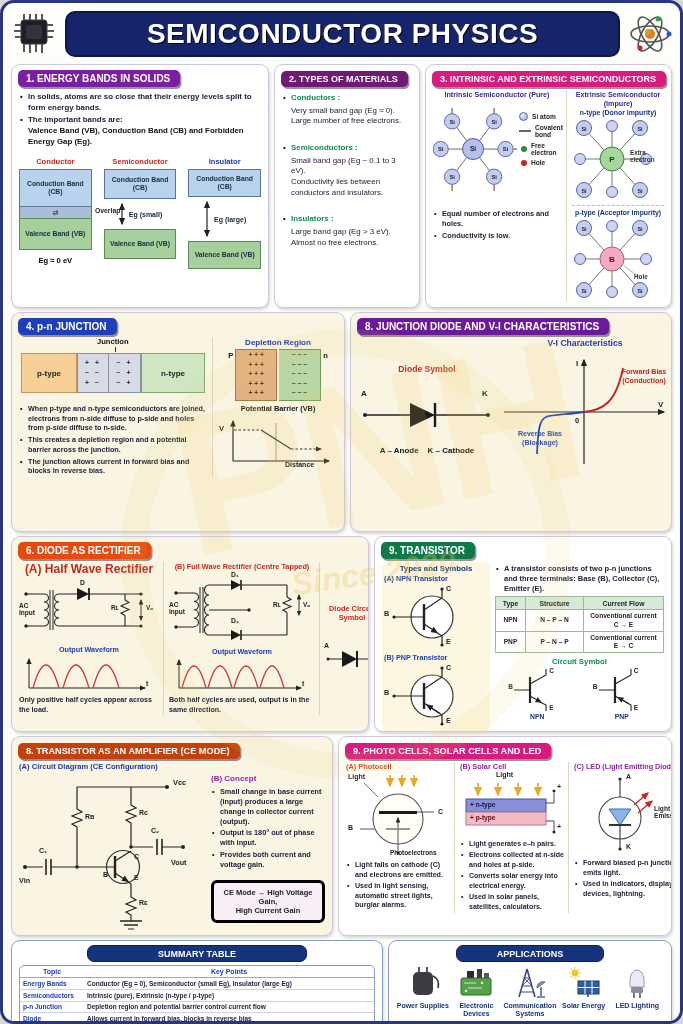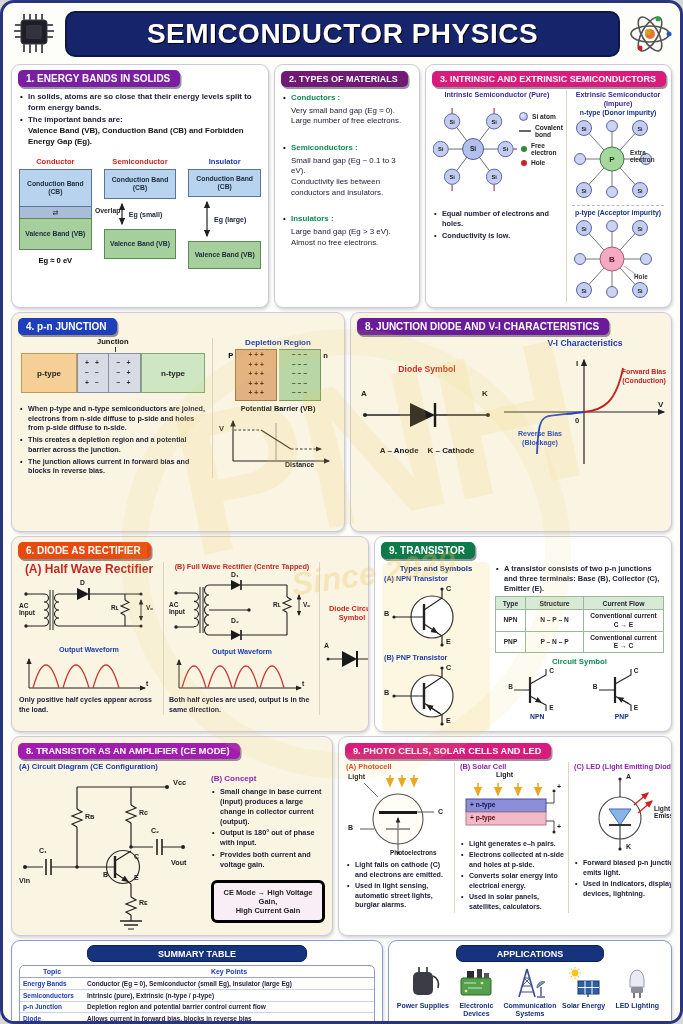--- a/index.html
+++ b/index.html
@@ -9,21 +9,21 @@
 
   
   .hdr { display:flex; align-items:center; gap:8px; height:50px; margin-bottom:5px; }
   .title-banner { flex:1; background:#16246b; border:2px solid #0d1745; border-radius:10px; height:46px; display:flex; align-items:center; justify-content:center; color:#fff; font-size:28px; font-weight:800; letter-spacing:.5px; text-shadow:1px 1px 0 #000; }
 
   .row { display:flex; gap:5px; margin-bottom:4px; }
   .card { position:relative; background:#fff; border:1.5px solid #cfc8dc; border-radius:9px; box-shadow:1px 2px 3px rgba(40,40,80,.18); padding:3px 7px 3px 7px; overflow:hidden; }
   .card.cream { background:#faf4e2; }
   .badge { display:inline-block; color:#fff; font-weight:800; font-size:10px; padding:3px 10px 3px 8px; border-radius:5px; margin:1px 0 3px -1px; box-shadow:1.5px 2px 0 rgba(20,20,40,.45); white-space:nowrap; }
   .bg1{background:#7b1fa2}.bg2{background:#701a75}.bg3{background:#d81b7c}.bg4{background:#1d3fbc}
-  .bg5{background:#6a1b9a}.bg6{background:#e8490f}.bg7{background:#0e7a4a}.bg8{background:#a21caf}.bg9{background:#d81b7c}
+  .bg5{background:#6a1b9a}.bg6{background:#e8490f}.bg7{background:#0e7a4a}.bg8{background:#c2410c}.bg9{background:#d81b7c}
 
   .txt { font-size:7.9px; font-weight:400; color:#22223a; line-height:1.35; }
   .bul { position:relative; padding-left:9px; margin:2px 0; font-size:7.9px; font-weight:600; color:#22223a; line-height:1.35; }
   .bul::before { content:"•"; position:absolute; left:1px; top:0; color:#111; }
   .red{color:#c62820}.blue{color:#1c3cad}.green{color:#0e8a4f}
   .navy{color:#16337d}.violet{color:#3a2a9a}.orange{color:#d84315}.magenta{color:#8e24aa}
   .bold{font-weight:800}
   .ctr{text-align:center}
   .pre{white-space:pre-line}
   .fig{position:relative}

